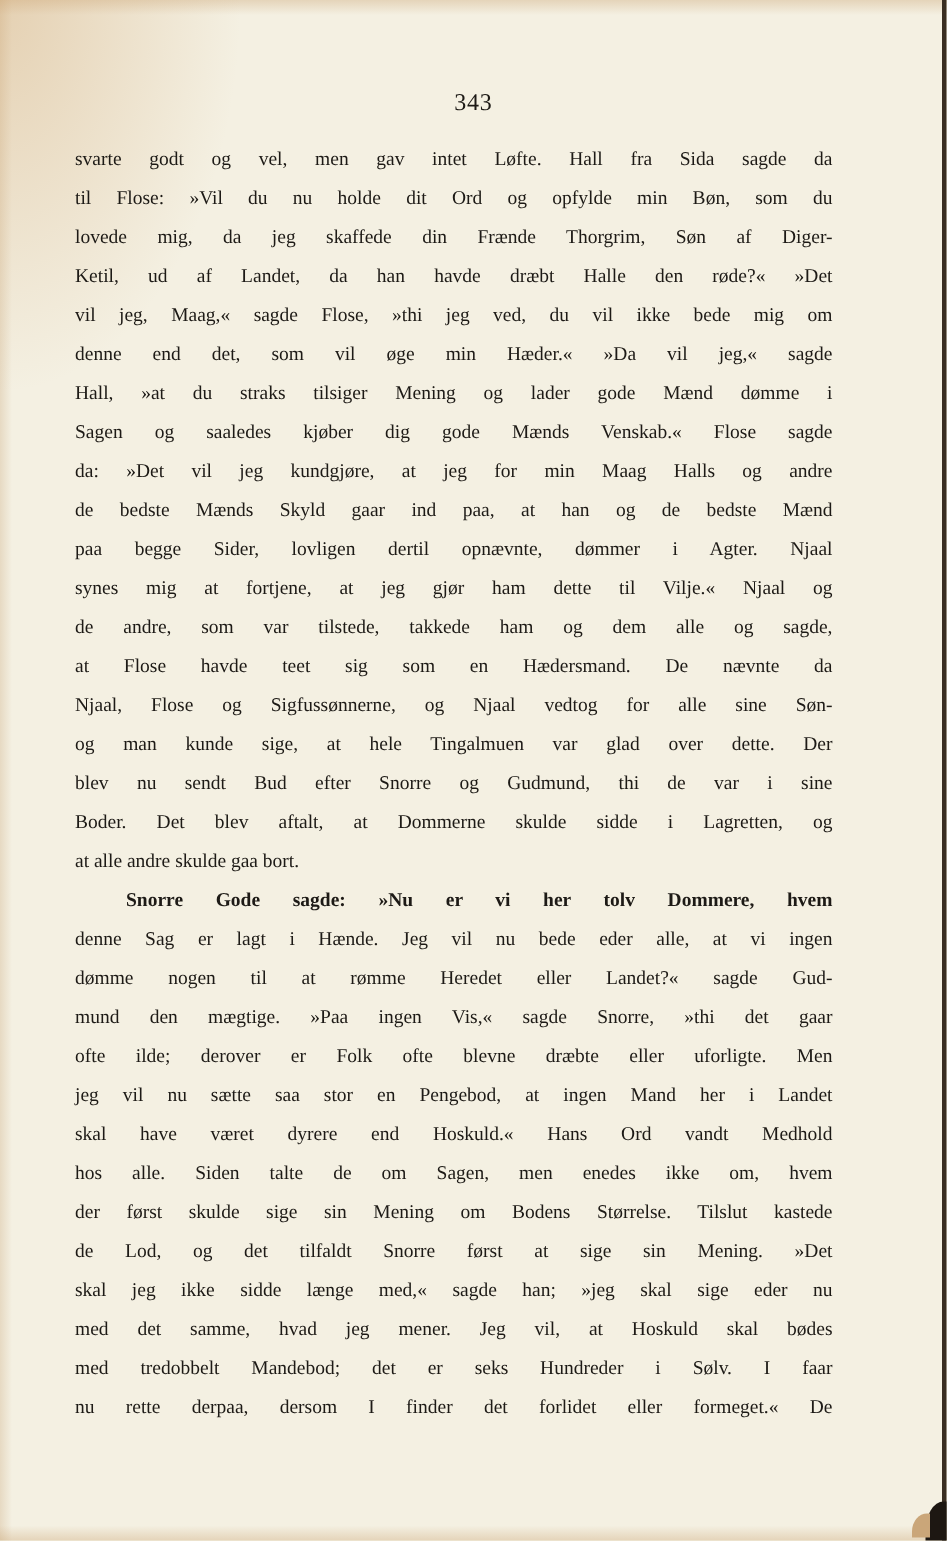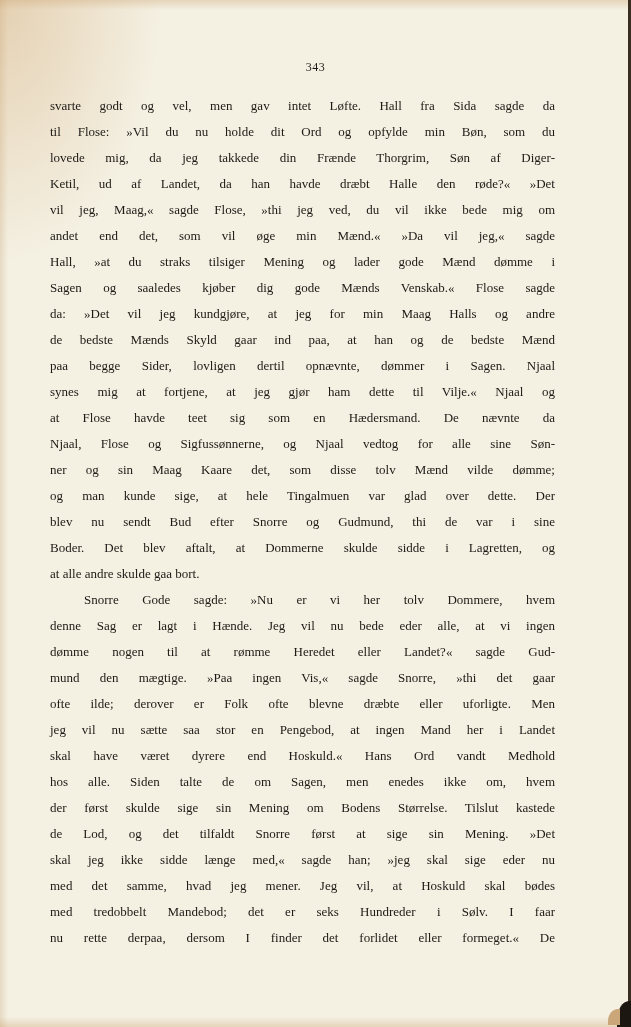--- a/index.html
+++ b/index.html
@@ -27,57 +27,57 @@
     position: absolute; right: 0; bottom: 0; width: 14px; height: 26px;
     background: #1d1712;
     border-top-left-radius: 12px 20px;
   }
   .corner::before {
     content: ""; position: absolute; left: -9px; bottom: 2px; width: 12px; height: 16px;
     background: #caa679; border-top-left-radius: 10px 12px;
   }
   .page-number {
     position: absolute; top: 60px; left: 0; width: 631px; text-align: center;
-    font-size: 12px; letter-spacing: 0.5px;
+    font-size: 16px; letter-spacing: 0.5px;
   }
   .text {
     position: absolute; top: 93px; left: 50px; width: 505px;
   }
   .line {
     height: 26px; line-height: 26px; font-size: 13px;
     white-space: nowrap; text-align: justify; text-align-last: justify;
   }
   .line.last { text-align-last: left; }
-  .line.indent { padding-left: 34px; }
+  .line.indent { padding-left: 34px; font-weight: bold; }
 </style>
 </head>
 <body>
 
 <div class="page">
   <div class="edge-right"></div>
   <div class="corner"></div>
 
   <div class="page-number">343</div>
 
   <div class="text">
     <div class="line">svarte godt og vel, men gav intet Løfte.  Hall fra Sida sagde da</div>
     <div class="line">til Flose:  »Vil du nu holde dit Ord og opfylde min Bøn, som du</div>
-    <div class="line">lovede mig, da jeg takkede din Frænde Thorgrim, Søn af Diger-</div>
+    <div class="line">lovede mig, da jeg skaffede din Frænde Thorgrim, Søn af Diger-</div>
     <div class="line">Ketil, ud af Landet, da han havde dræbt Halle den røde?«  »Det</div>
     <div class="line">vil jeg, Maag,« sagde Flose, »thi jeg ved, du vil ikke bede mig om</div>
-    <div class="line">andet end det, som vil øge min Mænd.«  »Da vil jeg,« sagde</div>
+    <div class="line">denne end det, som vil øge min Hæder.«  »Da vil jeg,« sagde</div>
     <div class="line">Hall, »at du straks tilsiger Mening og lader gode Mænd dømme i</div>
     <div class="line">Sagen og saaledes kjøber dig gode Mænds Venskab.«  Flose sagde</div>
     <div class="line">da:  »Det vil jeg kundgjøre, at jeg for min Maag Halls og andre</div>
     <div class="line">de bedste Mænds Skyld gaar ind paa, at han og de bedste Mænd</div>
-    <div class="line">paa begge Sider, lovligen dertil opnævnte, dømmer i Sagen.  Njaal</div>
+    <div class="line">paa begge Sider, lovligen dertil opnævnte, dømmer i Agter.  Njaal</div>
     <div class="line">synes mig at fortjene, at jeg gjør ham dette til Vilje.«  Njaal og</div>
+    <div class="line">de andre, som var tilstede, takkede ham og dem alle og sagde,</div>
     <div class="line">at Flose havde teet sig som en Hædersmand.  De nævnte da</div>
     <div class="line">Njaal, Flose og Sigfussønnerne, og Njaal vedtog for alle sine Søn-</div>
-    <div class="line">ner og sin Maag Kaare det, som disse tolv Mænd vilde dømme;</div>
     <div class="line">og man kunde sige, at hele Tingalmuen var glad over dette.  Der</div>
     <div class="line">blev nu sendt Bud efter Snorre og Gudmund, thi de var i sine</div>
     <div class="line">Boder.  Det blev aftalt, at Dommerne skulde sidde i Lagretten, og</div>
     <div class="line last">at alle andre skulde gaa bort.</div>
     <div class="line indent">Snorre Gode sagde:  »Nu er vi her tolv Dommere, hvem</div>
     <div class="line">denne Sag er lagt i Hænde.  Jeg vil nu bede eder alle, at vi ingen</div>
     <div class="line">dømme nogen til at rømme Heredet eller Landet?«  sagde Gud-</div>
     <div class="line">mund den mægtige.  »Paa ingen Vis,« sagde Snorre, »thi det gaar</div>
     <div class="line">ofte ilde; derover er Folk ofte blevne dræbte eller uforligte.  Men</div>
     <div class="line">jeg vil nu sætte saa stor en Pengebod, at ingen Mand her i Landet</div>

